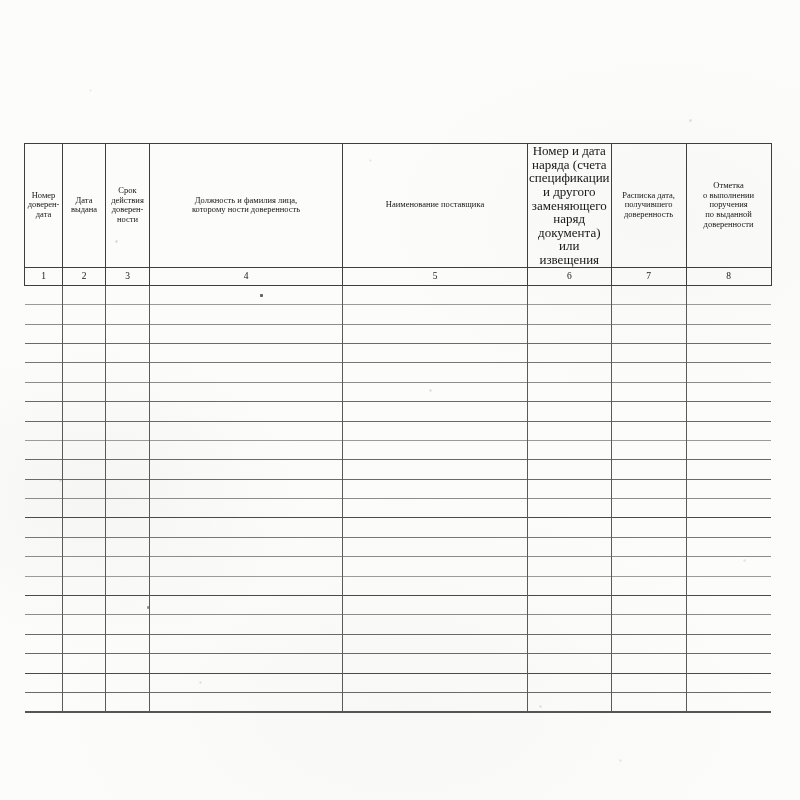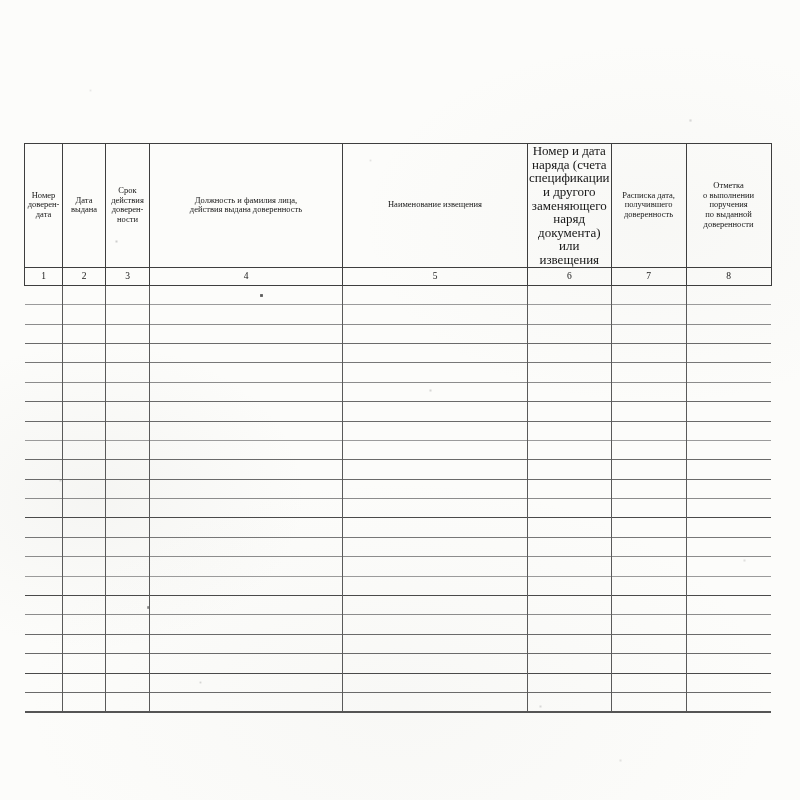--- a/index.html
+++ b/index.html
@@ -120,22 +120,22 @@
         <th>Номер
 доверен-
 дата</th>
         <th>Дата
 выдана</th>
         <th>Срок
 действия
 доверен-
 ности</th>
         <th>Должность и фамилия лица,
-действия выдана доверенность</th>
-        <th>Наименование извещения</th>
+которому ности доверенность</th>
+        <th>Наименование поставщика</th>
         <th class="small">Номер и дата
 наряда (счета
 спецификации
 и другого
 заменяющего наряд
 документа) или
 извещения</th>
         <th>Расписка дата,
 получившего
 доверенность</th>

